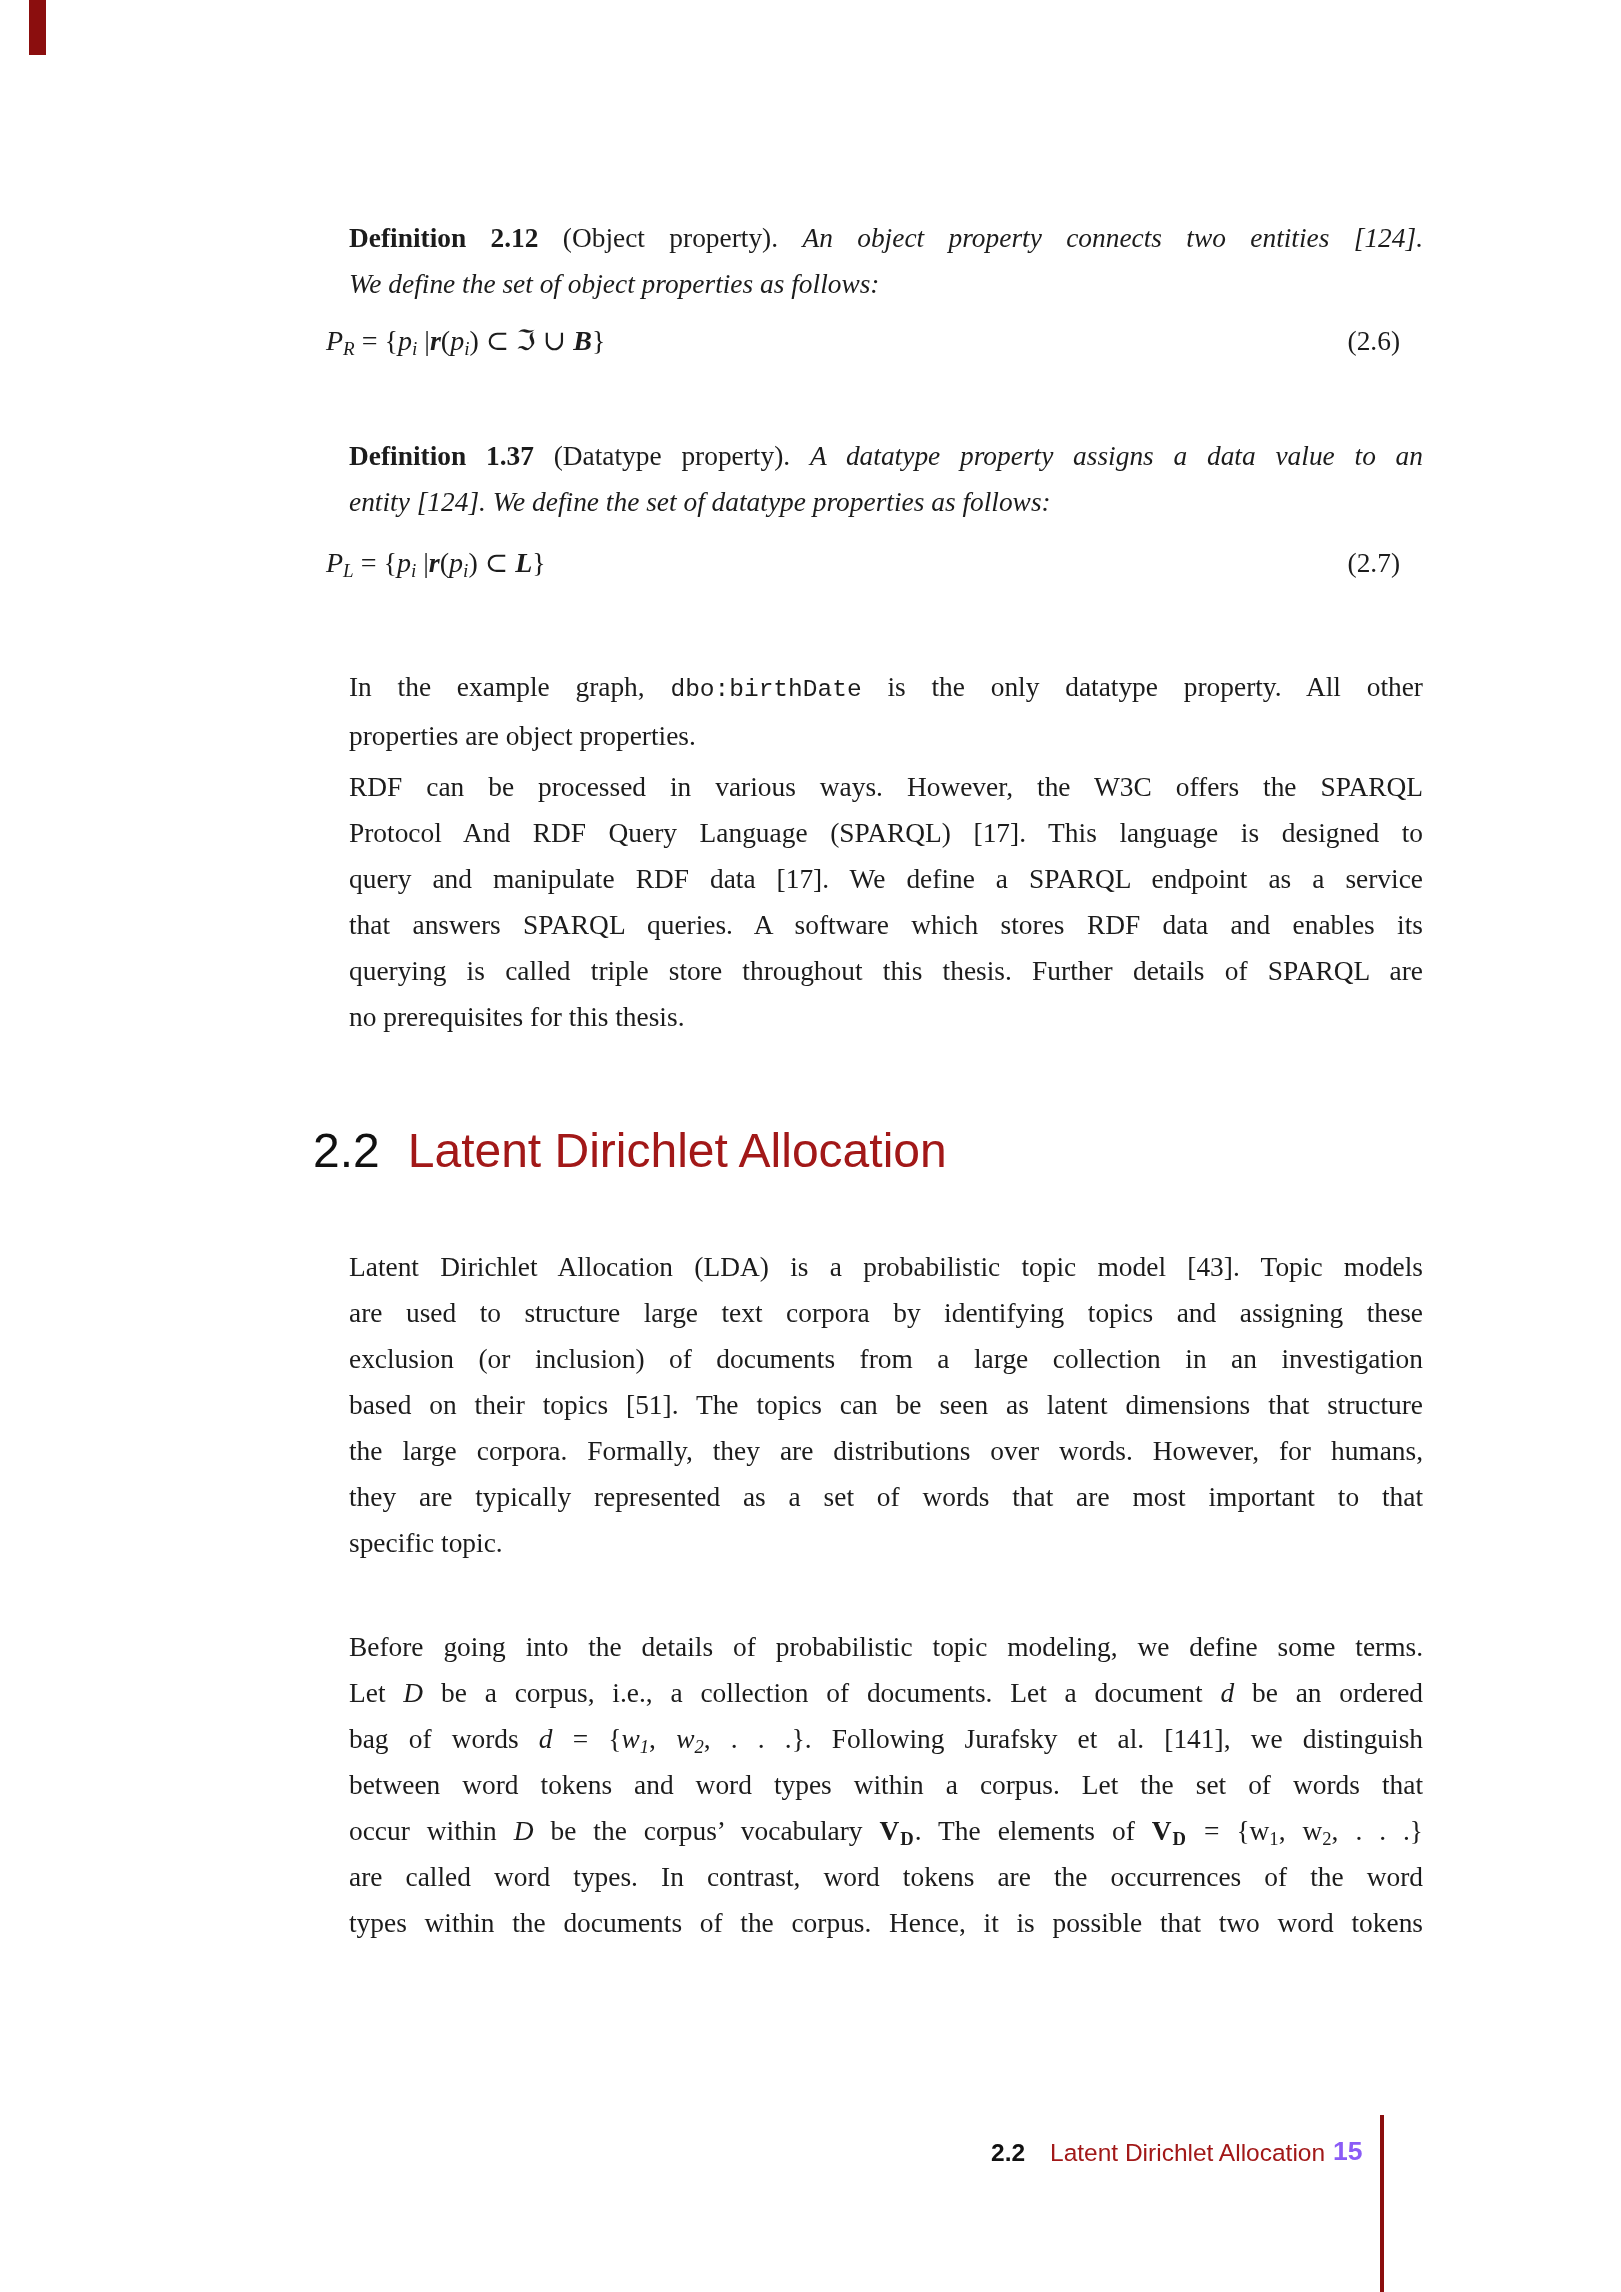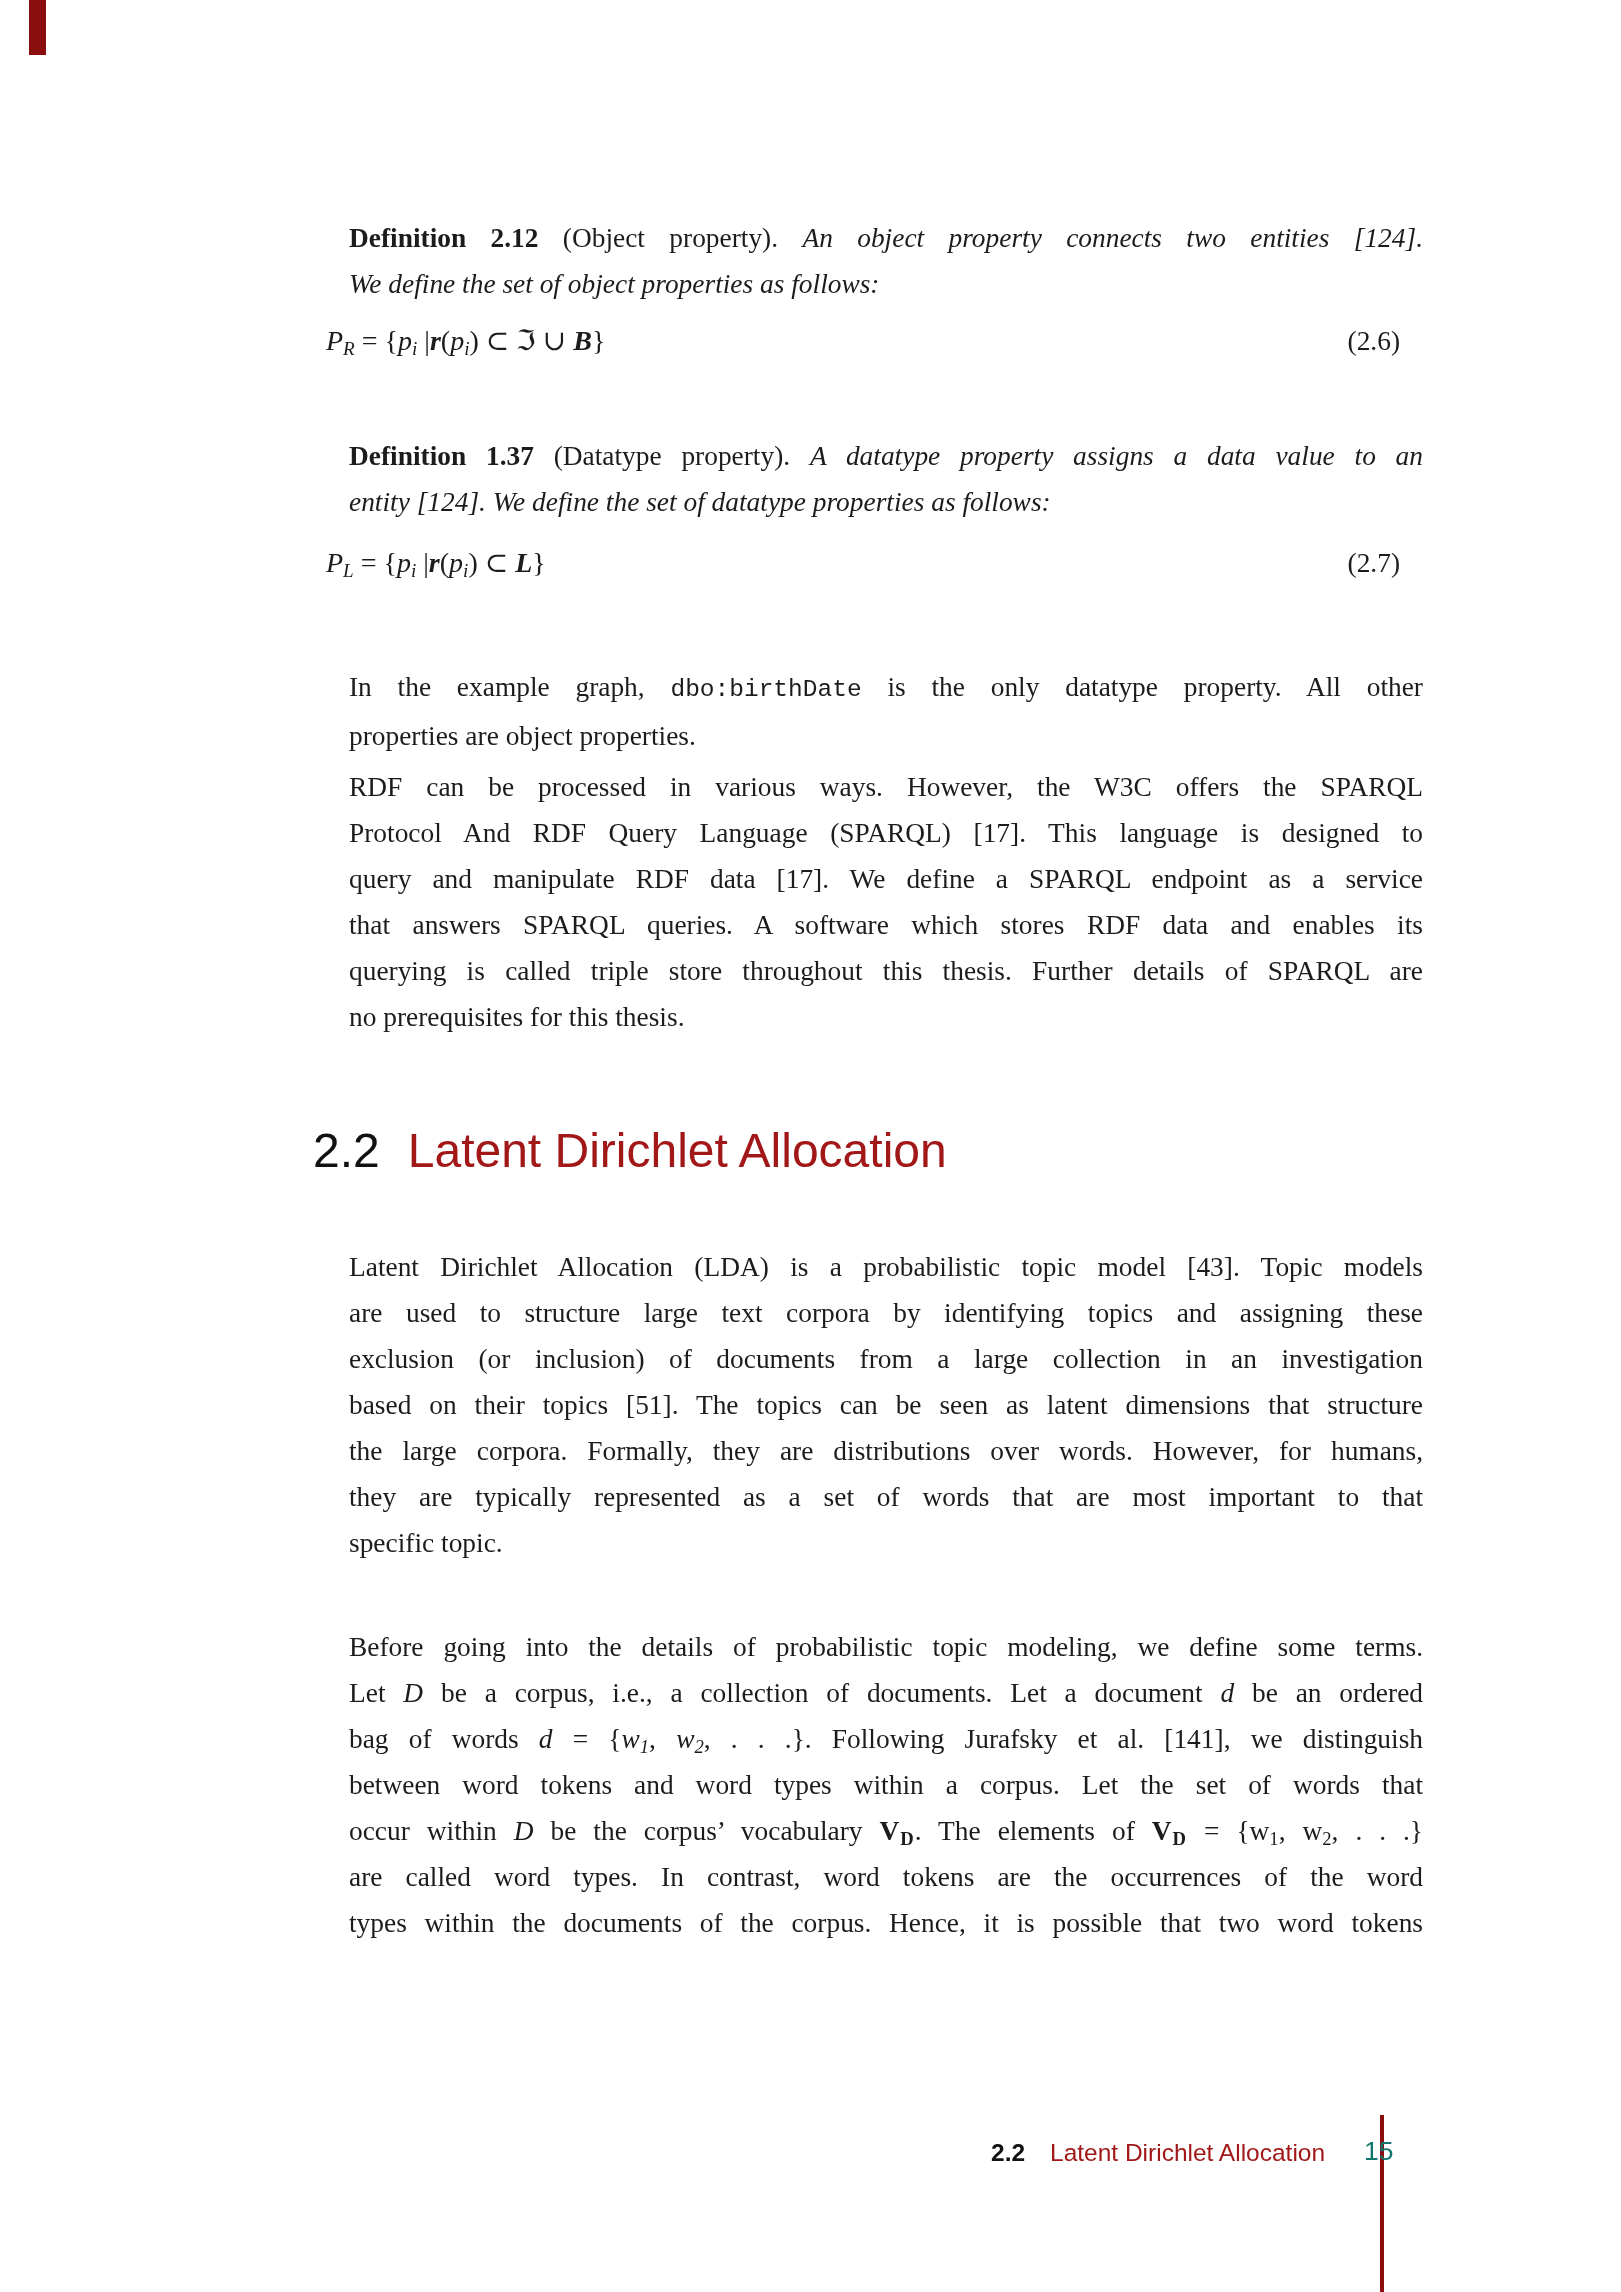--- a/index.html
+++ b/index.html
@@ -24,21 +24,21 @@
   sub{font-size:68%;vertical-align:-0.25em;line-height:0;}
   #section-heading{position:absolute;left:313px;top:1125px;width:1176px;
                    font-family:"Liberation Sans","DejaVu Sans",sans-serif;font-size:48px;
                    line-height:51px;white-space:nowrap;}
   #heading-number{color:#111111;margin-right:28px;}
   #heading-title{}
   .footer-sans{font-family:"Liberation Sans","DejaVu Sans",sans-serif;}
   #footer-section{position:absolute;left:991px;top:2139px;font-size:24.5px;font-weight:bold;color:#111111;}
   #footer-title{position:absolute;left:1050px;top:2139px;font-size:24.5px;}
   #footer-rule{position:absolute;left:1380px;top:2115px;width:3.9px;height:177px;}
-  #footer-page{position:absolute;left:1364px;top:2136px;font-size:26.5px;font-weight:normal;color:#0f766e;}
+  #footer-page{position:absolute;left:1333px;top:2136px;font-size:26.5px;font-weight:bold;color:#8b5cf6;}
 </style>
 </head>
 <body>
 
 <div id="page">
 
   <div id="corner-accent" style="background: rgb(139, 14, 14);"></div>
 
   <div id="body-content" style="color: rgb(28, 28, 28);">
       <div class="para" style="top: 215px;">

